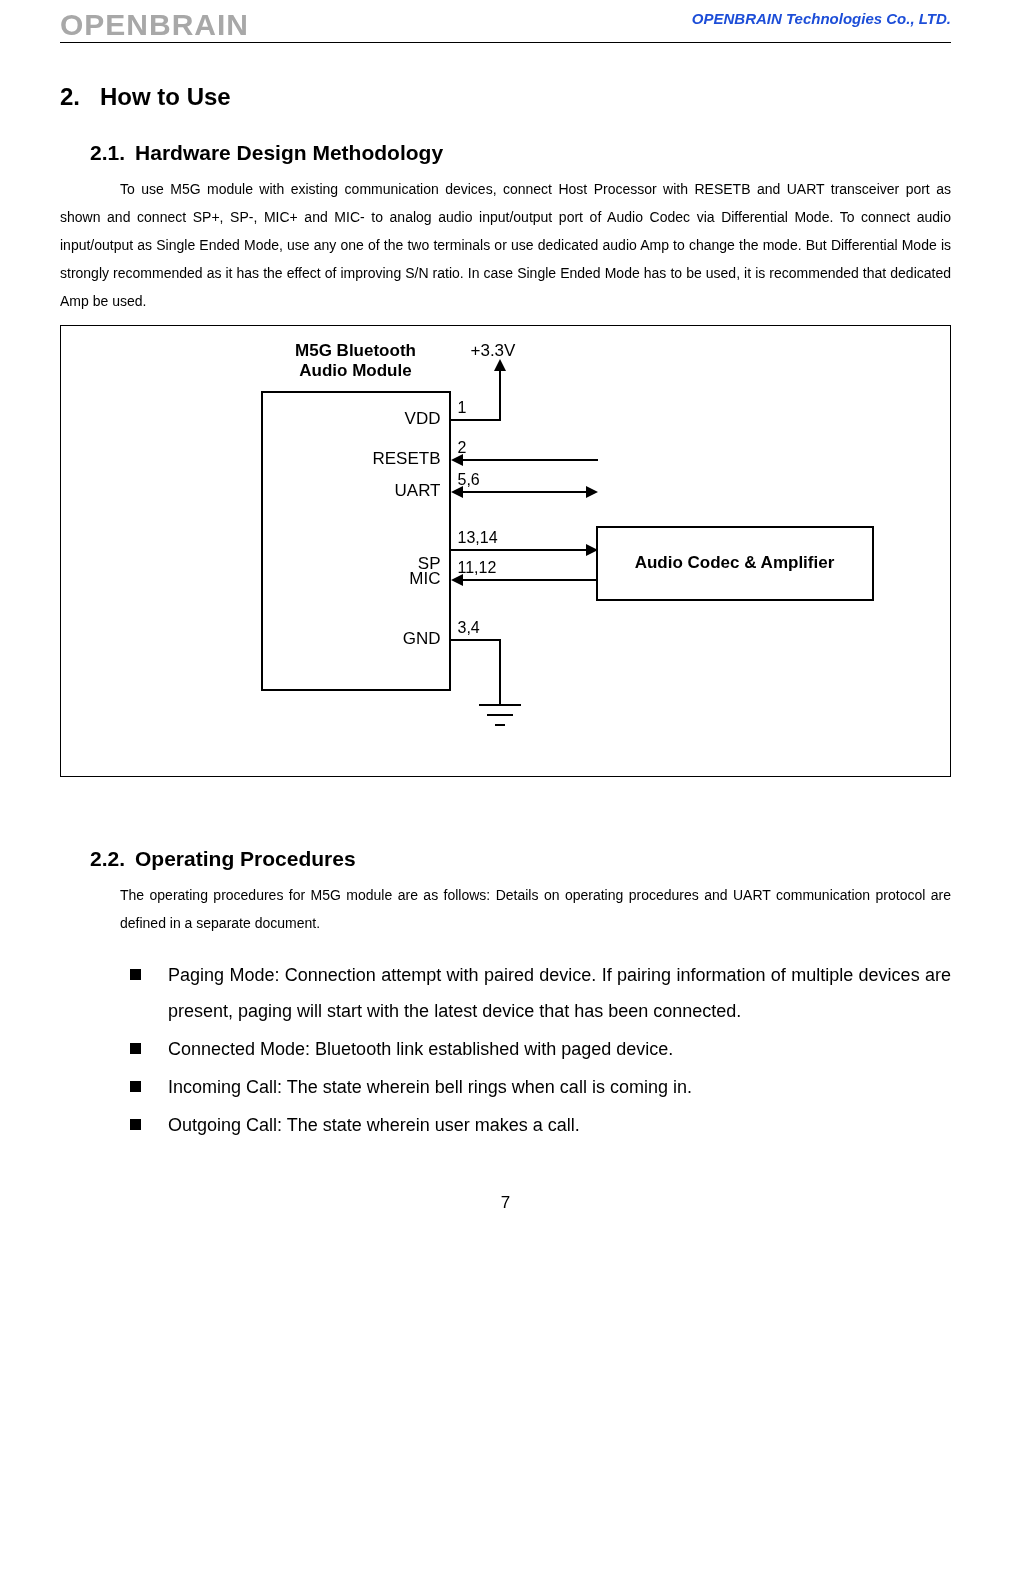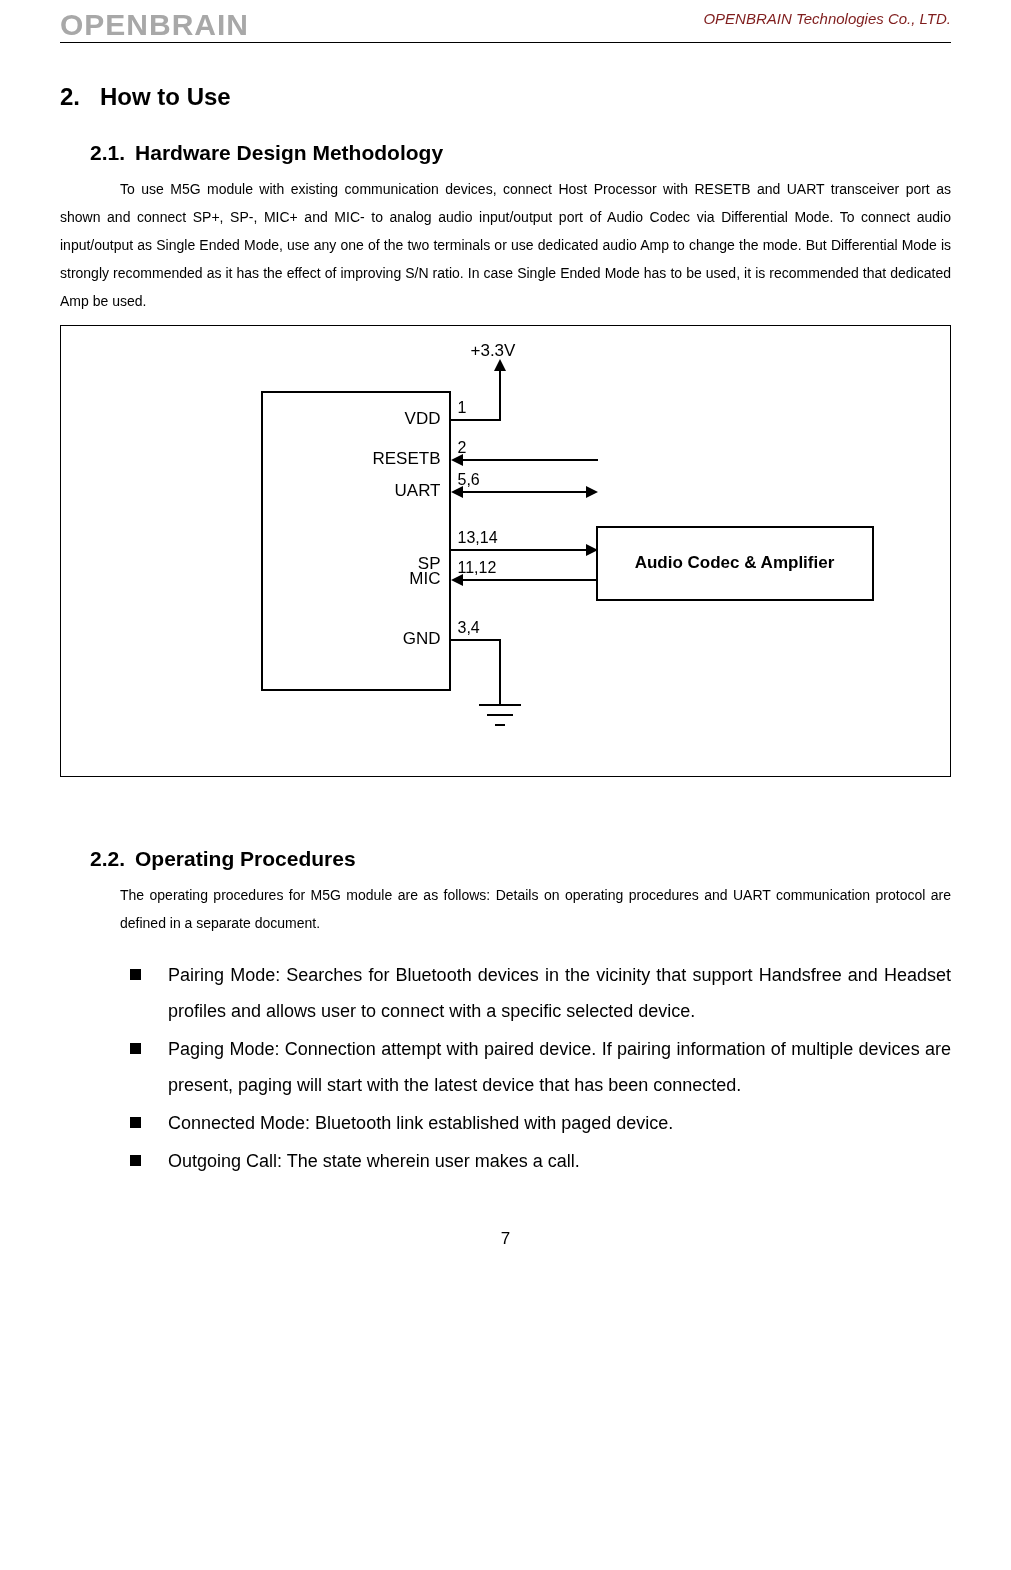--- a/index.html
+++ b/index.html
@@ -22,22 +22,22 @@
     font-family: Arial, sans-serif;
     font-size: 30px;
     font-weight: 900;
     letter-spacing: 1px;
     color: #a8a8a8;
     line-height: 1;
   }
   .company {
     font-size: 15px;
     font-style: italic;
-    font-weight: normal;
-    color: #7f1d1d;
+    font-weight: bold;
+    color: #1d4ed8;
     text-align: right;
   }
   h1.section {
     font-size: 24px;
     font-weight: bold;
     margin: 40px 0 30px 0;
   }
   h1.section .num { display:inline-block; margin-right: 20px; }
   h2.subsection {
     font-size: 21px;
@@ -151,20 +151,24 @@
 
 <h2 class="subsection">
   <span class="num">2.1.</span><span>Hardware Design Methodology</span>
 </h2>
 
 <p class="body indent">To use M5G module with existing communication devices, connect Host Processor with RESETB and UART transceiver port as shown and connect SP+, SP-, MIC+ and MIC- to analog audio input/output port of Audio Codec via Differential Mode. To connect audio input/output as Single Ended Mode, use any one of the two terminals or use dedicated audio Amp to change the mode. But Differential Mode is strongly recommended as it has the effect of improving S/N ratio. In case Single Ended Mode has to be used, it is recommended that dedicated Amp be used.</p>
 
 <div class="diagram-frame">
   <div class="diagram">
 
+    <div class="d-title" style="left:165px; top:0px;">
+      <span>M5G Bluetooth</span><br>
+      <span>Audio Module</span>
+    </div>
 
     <div class="d-module" style="left:165px; top:50px; width:190px; height:300px;"></div>
 
     <div class="d-label-right" style="left:255px; top:68px; width:90px;">VDD</div>
     <div class="d-label-right" style="left:255px; top:108px; width:90px;">RESETB</div>
     <div class="d-label-right" style="left:255px; top:140px; width:90px;">UART</div>
     <div class="d-label-right" style="left:255px; top:213px; width:90px;">SP</div>
     <div class="d-label-right" style="left:255px; top:228px; width:90px;">MIC</div>
     <div class="d-label-right" style="left:255px; top:288px; width:90px;text-align:right;">GND</div>
 
@@ -208,19 +212,19 @@
   </div>
 </div>
 
 <h2 class="subsection" style="margin-top:70px;">
   <span class="num">2.2.</span><span>Operating Procedures</span>
 </h2>
 
 <p class="body intro2">The operating procedures for M5G module are as follows: Details on operating procedures and UART communication protocol are defined in a separate document.</p>
 
 <ul class="square">
-  <li>Pairing Mode: Searches for Bluetooth devices in the vicinity that support Handsfree and Headset profiles and allows user to connect with a specific selected device.</li>
   <li>Paging Mode: Connection attempt with paired device. If pairing information of multiple devices are present, paging will start with the latest device that has been connected.</li>
   <li>Connected Mode: Bluetooth link established with paged device.</li>
+  <li>Incoming Call: The state wherein bell rings when call is coming in.</li>
   <li>Outgoing Call: The state wherein user makes a call.</li>
 </ul>
 
 <div class="page-num">7</div>
 
 </body></html>

